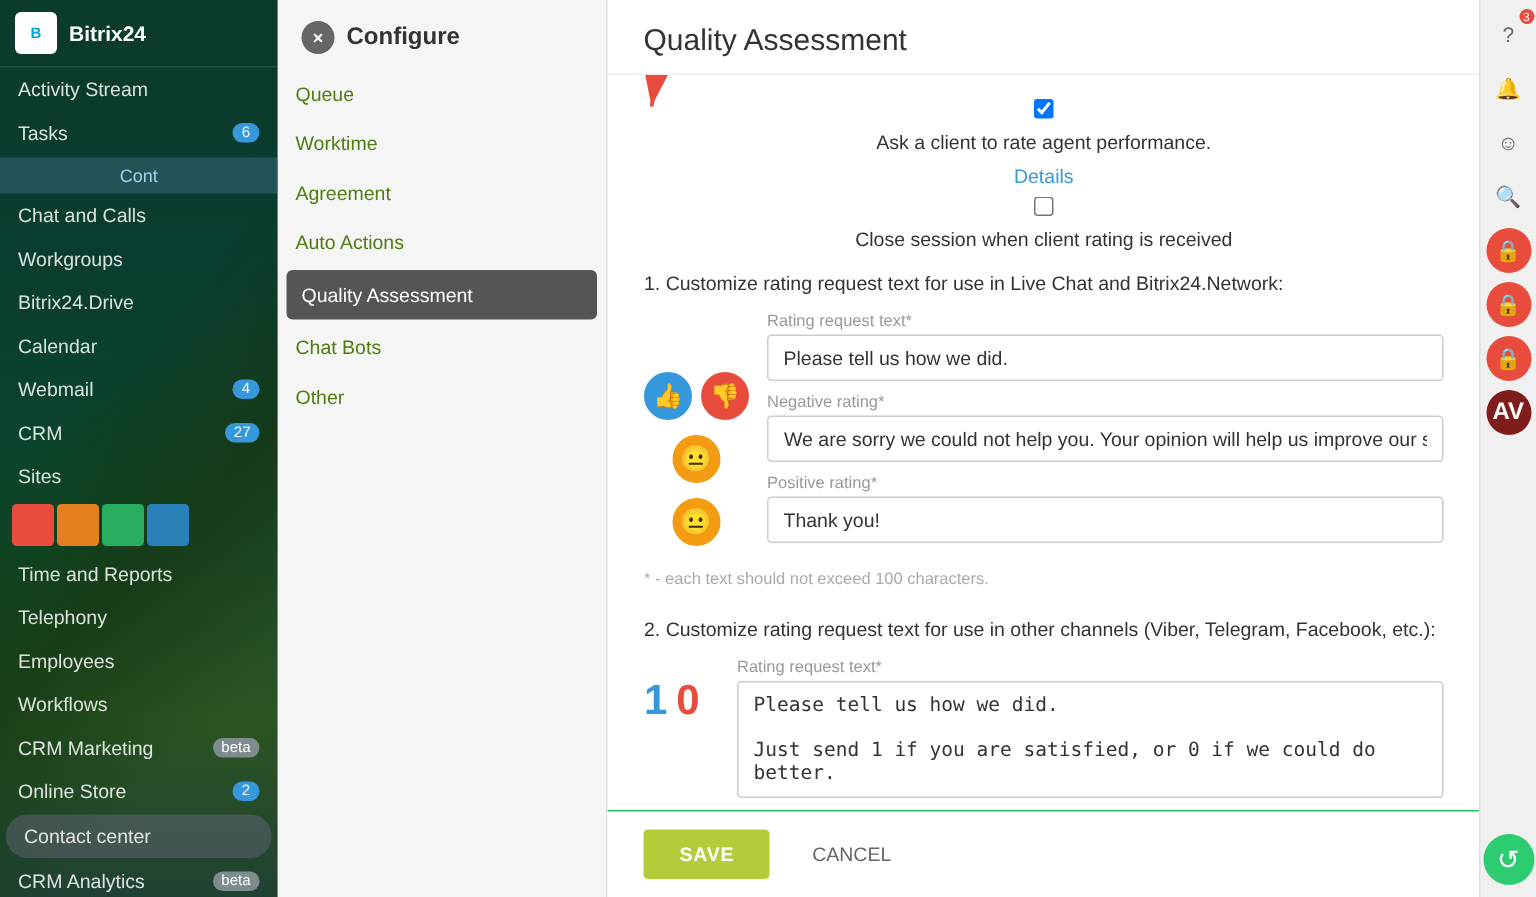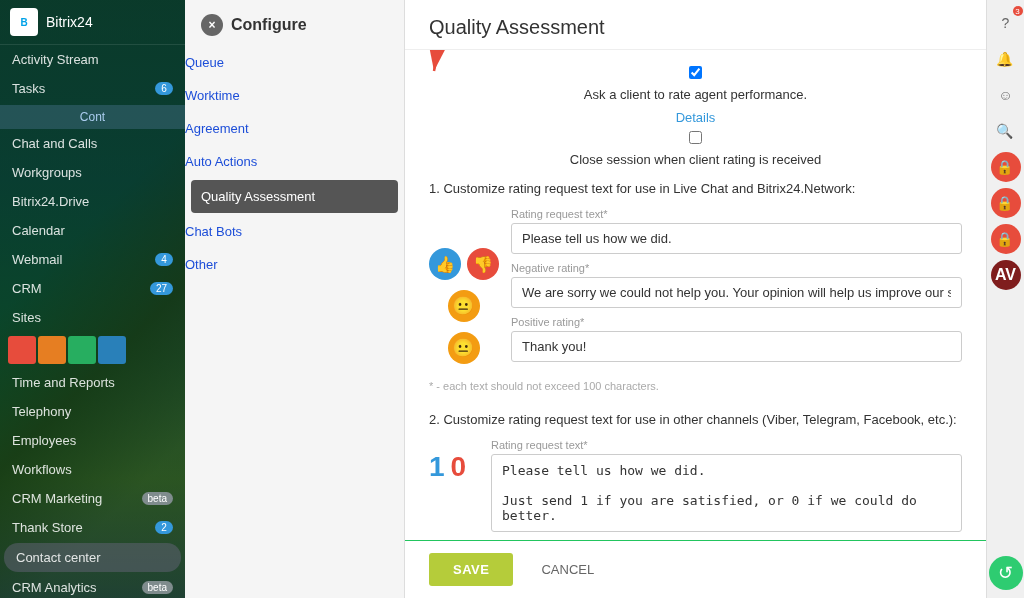--- a/index.html
+++ b/index.html
@@ -31,21 +31,21 @@
       gap: 8px;
       border-bottom: 1px solid rgba(255,255,255,0.1);
     }
     .bitrix-logo {
       width: 28px; height: 28px;
       background: #fff;
       border-radius: 4px;
       display: flex; align-items: center; justify-content: center;
       font-size: 10px; font-weight: bold; color: #00a2e8;
     }
-    .sidebar-title { color: #fff; font-size: 14px; font-weight: normal; }
+    .sidebar-title { color: #fff; font-size: 14px; font-weight: bold; }
 
     .sidebar-item {
       display: flex; align-items: center; justify-content: space-between;
       padding: 7px 12px;
       color: rgba(255,255,255,0.85);
       font-size: 13px;
       cursor: pointer;
     }
     .sidebar-item.highlighted {
       background: rgba(100,100,120,0.5);
@@ -87,22 +87,22 @@
       width: 22px; height: 22px;
       border-radius: 50%;
       background: #666;
       color: #fff;
       display: flex; align-items: center; justify-content: center;
       font-size: 12px;
       cursor: pointer;
     }
     .configure-menu { flex: 1; }
     .configure-menu-item {
-      padding: 9px 0;
-      color: #1d4ed8;
+      padding: 9px 12px;
+      color: #4d7c0f;
       cursor: pointer;
       font-size: 13px;
     }
     .configure-menu-item.active {
       background: #555;
       color: #fff;
       border-radius: 4px;
       margin: 2px 6px;
       padding: 9px 10px;
     }
@@ -389,21 +389,21 @@
       <span>Employees</span>
     </div>
     <div class="sidebar-item">
       <span>Workflows</span>
     </div>
     <div class="sidebar-item">
       <span>CRM Marketing</span>
       <span class="badge gray">beta</span>
     </div>
     <div class="sidebar-item">
-      <span>Thank Store</span>
+      <span>Online Store</span>
       <span class="badge blue">2</span>
     </div>
     <div class="sidebar-item highlighted">
       <span>Contact center</span>
     </div>
     <div class="sidebar-item">
       <span>CRM Analytics</span>
       <span class="badge gray">beta</span>
     </div>
 

